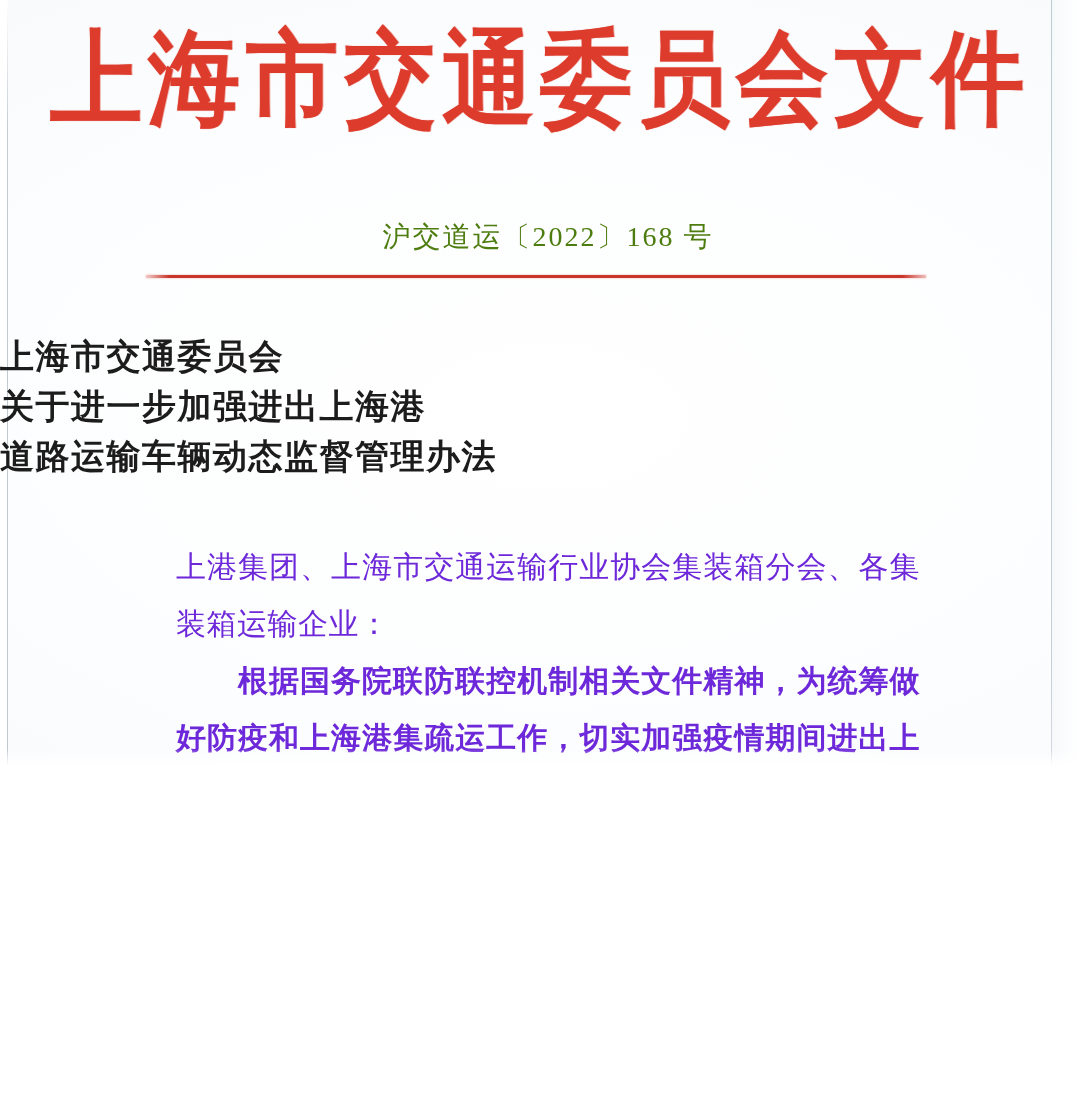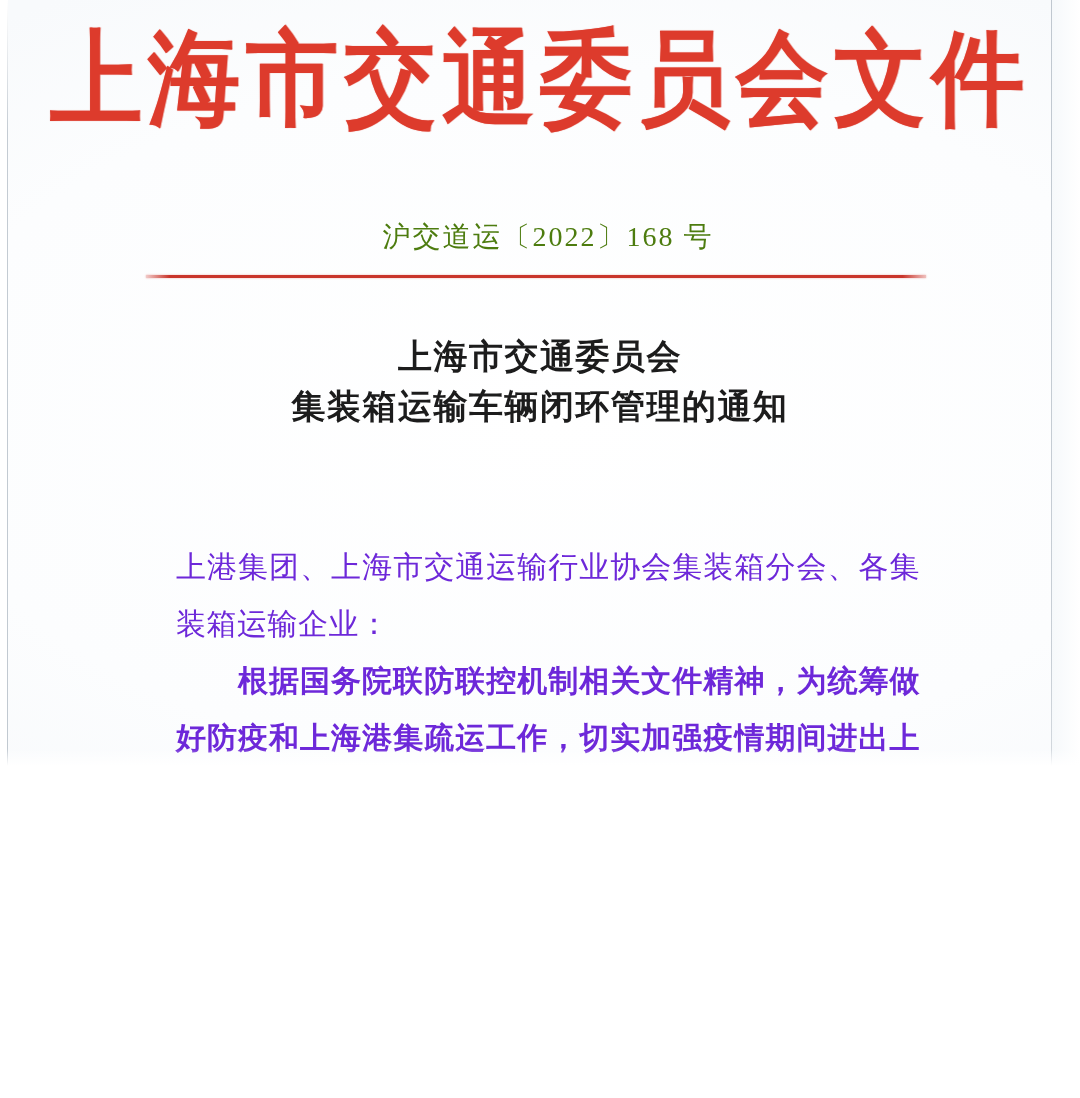--- a/index.html
+++ b/index.html
@@ -111,21 +111,21 @@
     background: linear-gradient(to right, rgba(206,50,40,.25) 0%, #c9352b 3%, #c9352b 97%, rgba(206,50,40,.3) 100%);
     box-shadow: 0 0 2px rgba(210,60,50,.45);
   }
 
   
   .title-block {
     position: absolute;
     left: 0;
     top: 332px;
     width: 1080px;
-    text-align: center;
+    text-align: left;
   }
   .title-line {
     font-family: "Liberation Serif", "DejaVu Serif", serif;
     font-weight: 700;
     font-size: 34px;
     line-height: 50px;
     letter-spacing: 1.5px;
     color: #1c1c1c;
     white-space: nowrap;
   }
@@ -177,21 +177,22 @@
   <div class="masthead">
     <div class="masthead-title">上海市交通委员会文件</div>
   </div>
 
   <div class="doc-number">沪交道运〔2022〕168 号</div>
 
   <div class="red-rule"></div>
 
   <div class="title-block">
     <div class="title-line">上海市交通委员会</div>
-    <div class="title-line">集装箱运输车辆闭环管理的通知</div>
+    <div class="title-line">关于进一步加强进出上海港</div>
+    <div class="title-line">道路运输车辆动态监督管理办法</div>
   </div>
 
   <div class="body-block">
     <p class="para">上港集团、上海市交通运输行业协会集装箱分会、各集装箱运输企业：</p>
     <p class="para indent">根据国务院联防联控机制相关文件精神，为统筹做好防疫和上海港集疏运工作，切实加强疫情期间进出上海港集装箱运输车辆闭环管理，现将有关要求通知如下：</p>
     <p class="para indent">二、进出上海港的集装箱运输车辆必须根据《道路运输车辆动态监督管理办法》安装卫星定位系统，接入交通运输部全</p>
   </div>
 
   <div class="bottom-crop"></div>
 </div>

